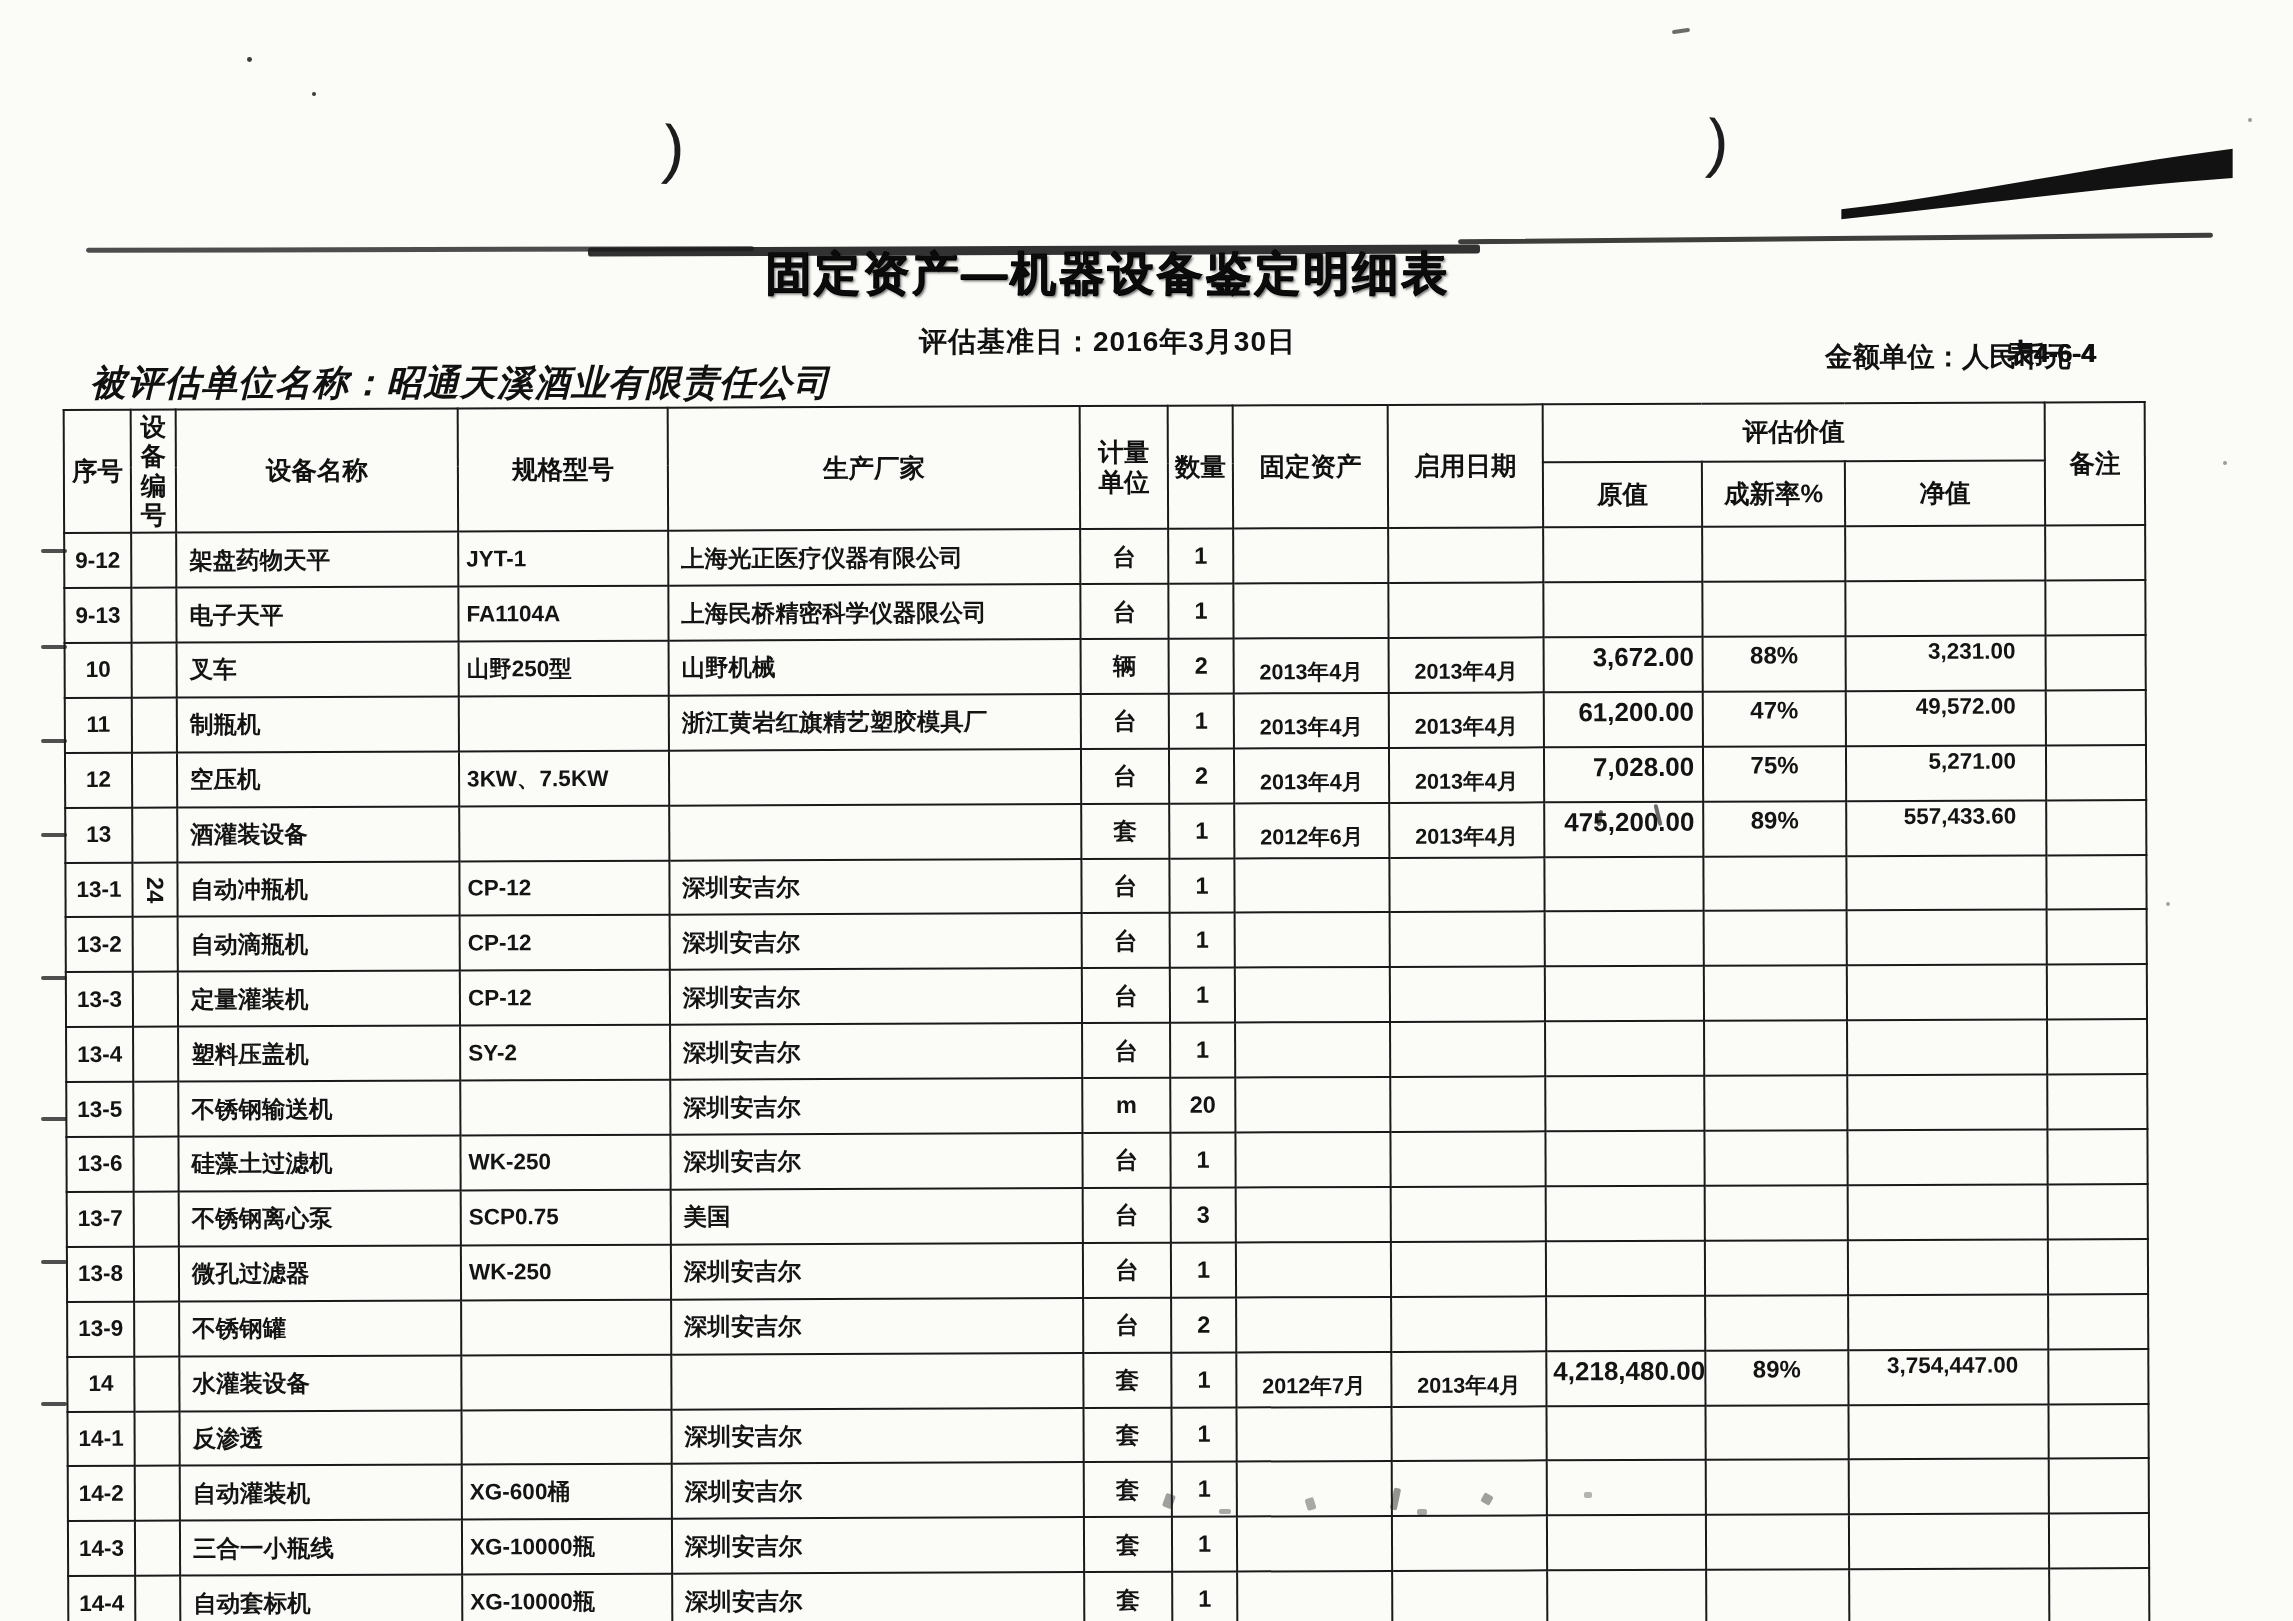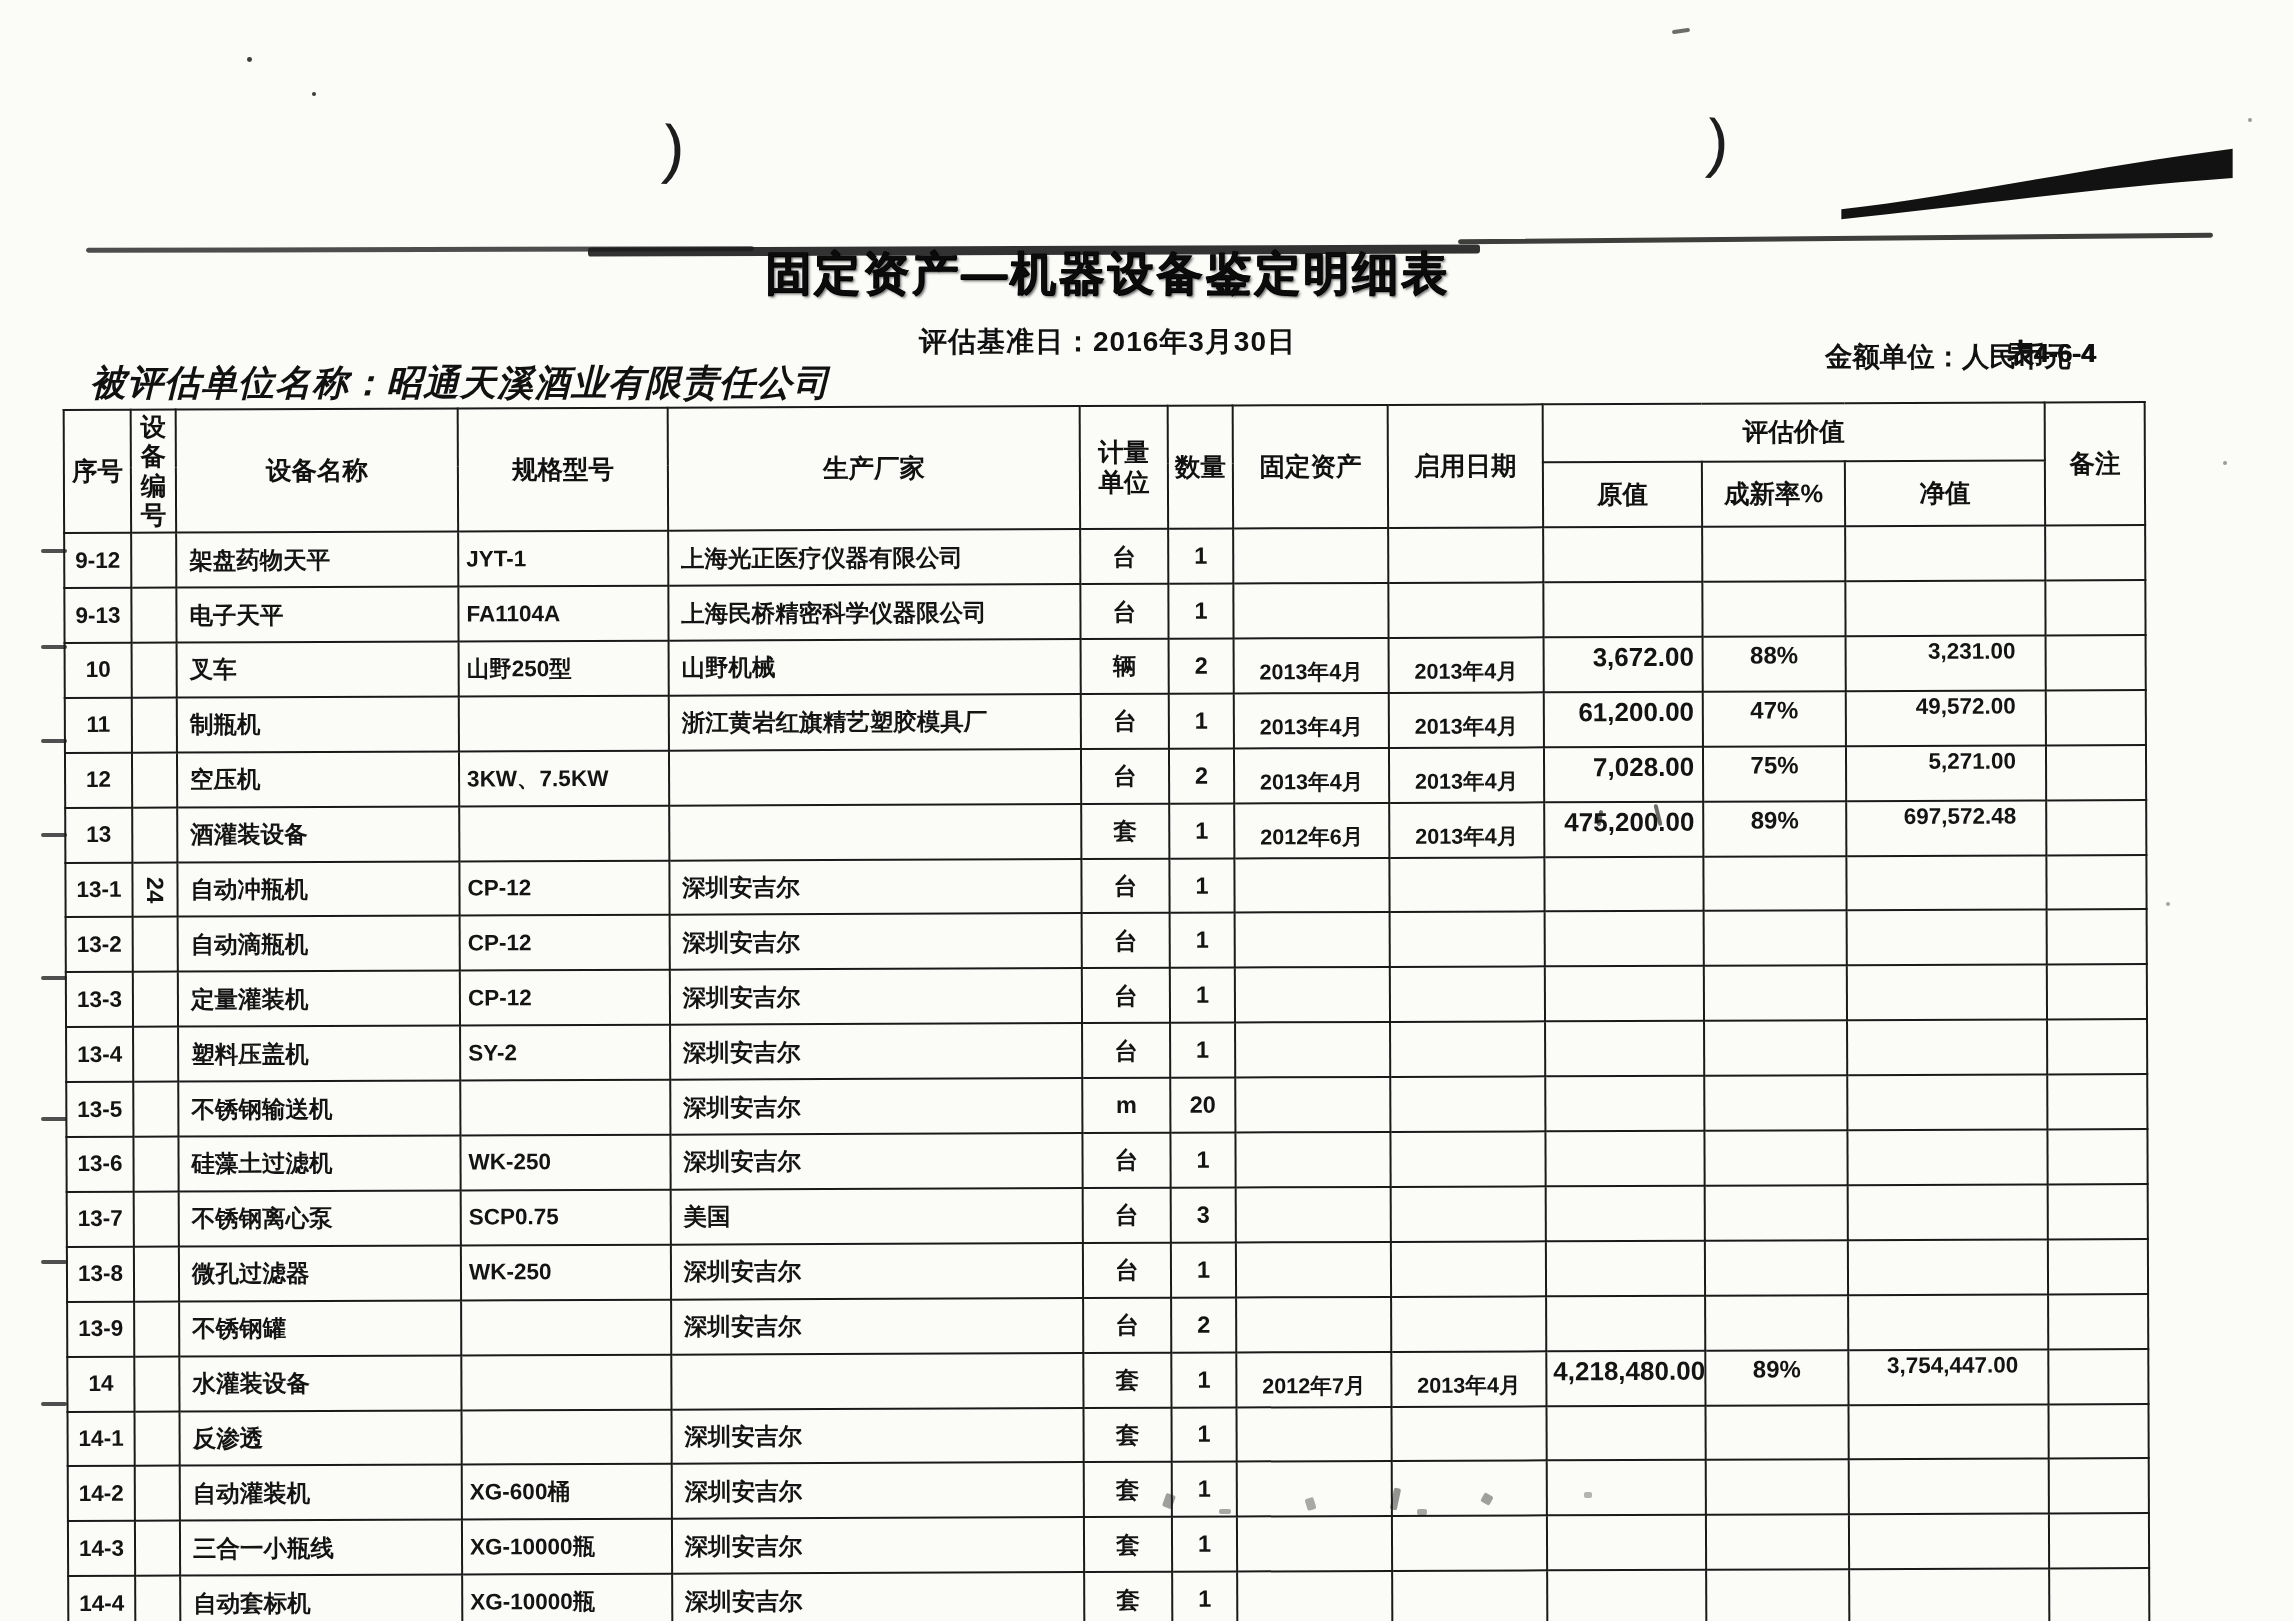--- a/index.html
+++ b/index.html
@@ -229,21 +229,21 @@
         <td class="col-device_no"></td>
         <td class="col-name">酒灌装设备</td>
         <td class="col-model"></td>
         <td class="col-manufacturer"></td>
         <td class="col-unit">套</td>
         <td class="col-qty">1</td>
         <td class="col-purchase_date">2012年6月</td>
         <td class="col-start_date">2013年4月</td>
         <td class="col-original_value">475,200.00</td>
         <td class="col-new_rate">89%</td>
-        <td class="col-net_value">697,572.48</td>
+        <td class="col-net_value">557,433.60</td>
         <td class="col-remark"></td>
       </tr>
       <tr>
         <td class="col-seq">13-1</td>
         <td class="col-device_no"><span class="rotated">24</span></td>
         <td class="col-name">自动冲瓶机</td>
         <td class="col-model">CP-12</td>
         <td class="col-manufacturer">深圳安吉尔</td>
         <td class="col-unit">台</td>
         <td class="col-qty">1</td>

